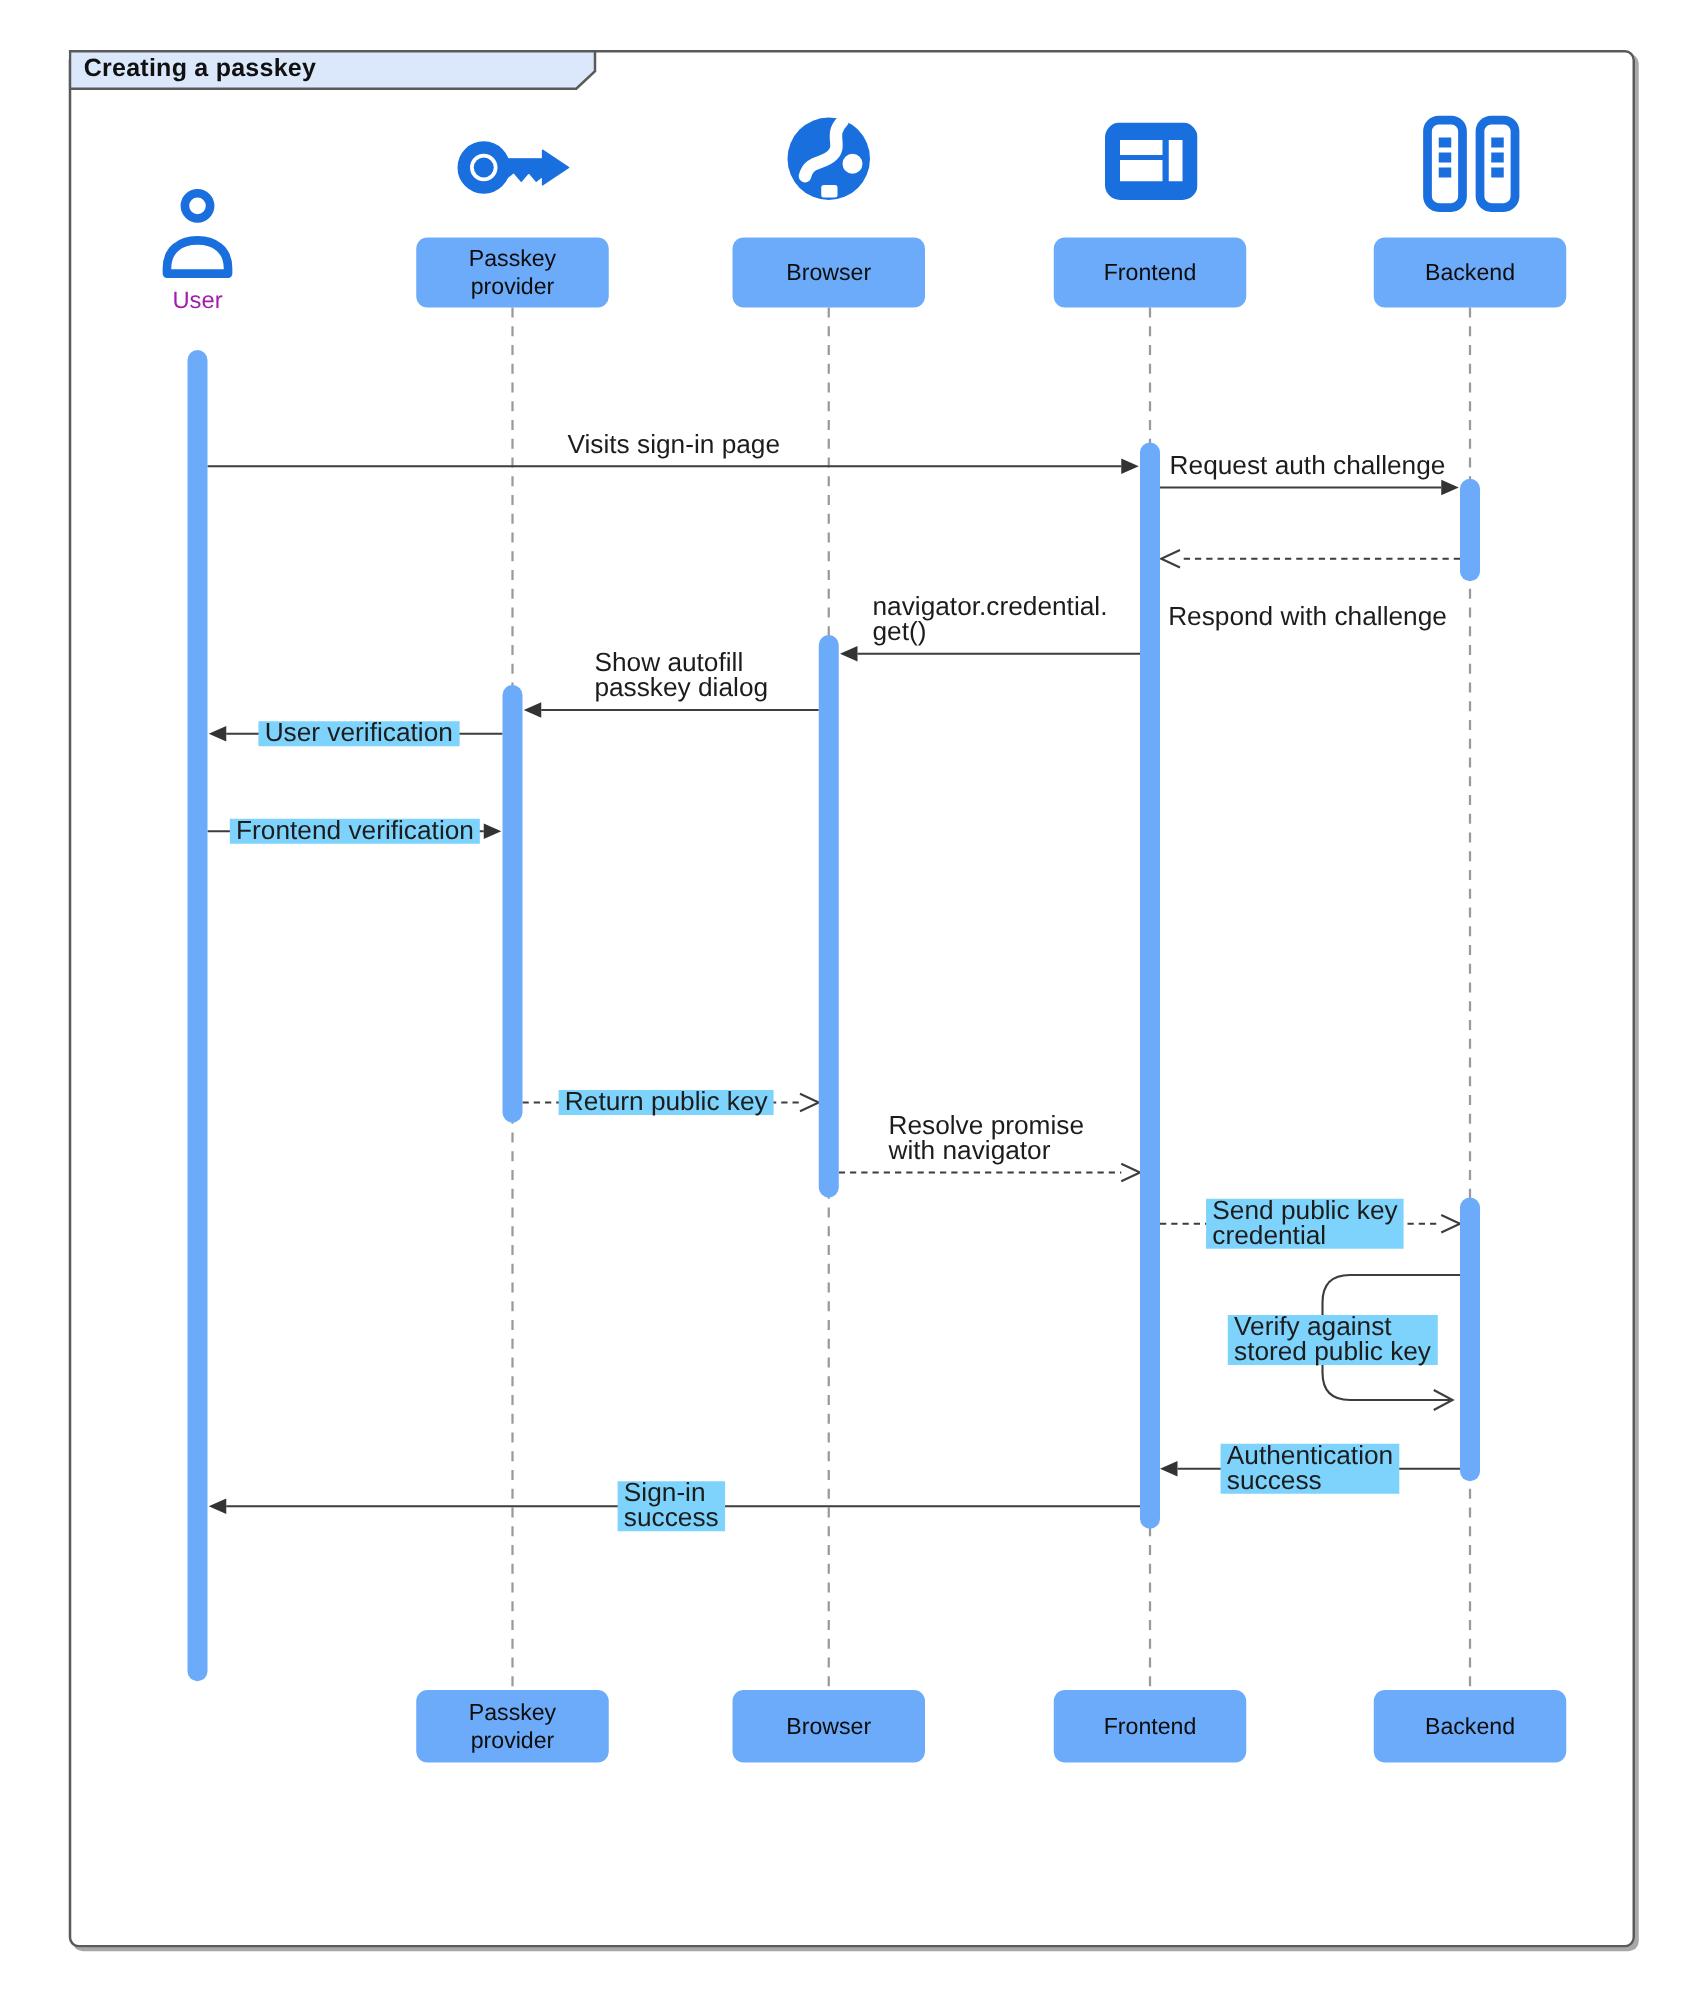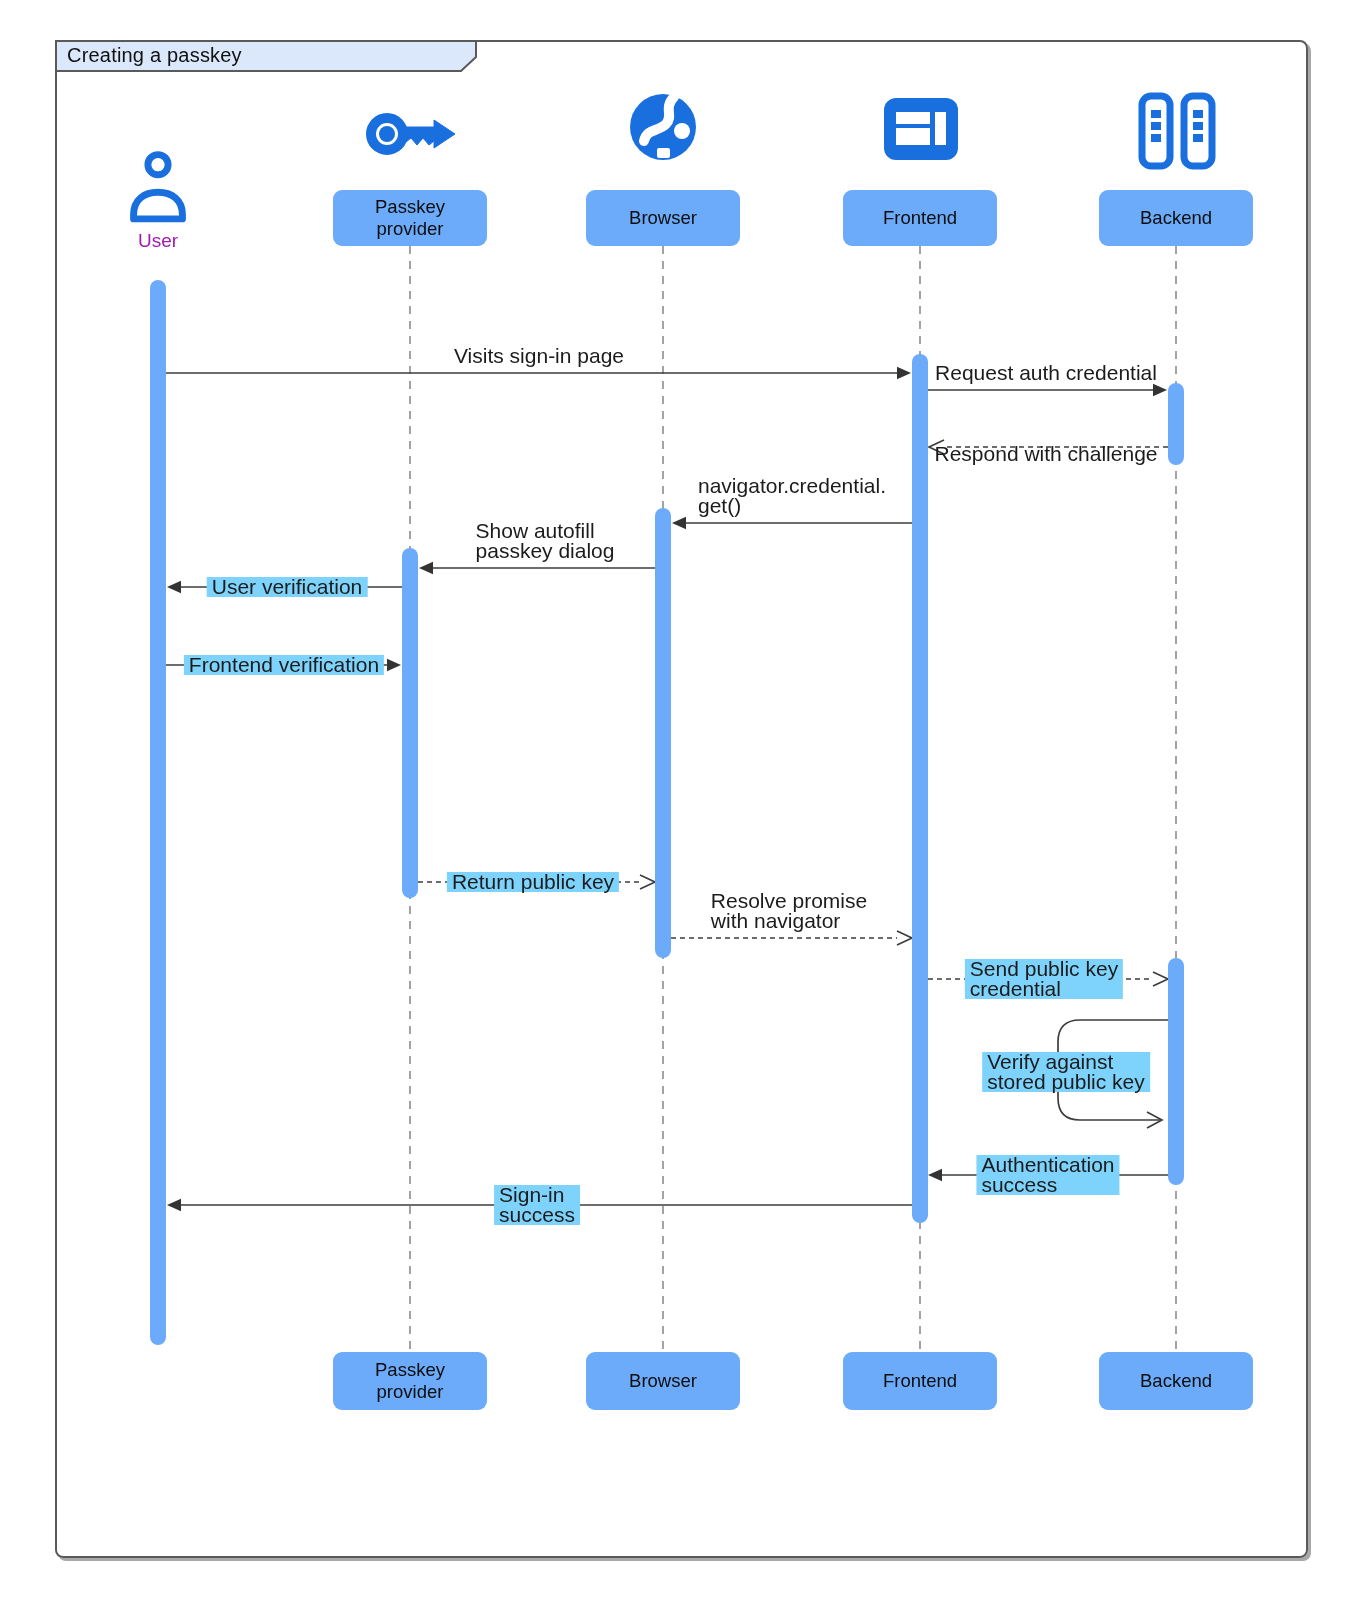--- a/index.html
+++ b/index.html
@@ -7,21 +7,21 @@
     position:relative; width:1349px; height:1600px;
     font-family:"Liberation Sans", sans-serif; background:#fff; overflow:hidden;
   }
   .frame {
     position:absolute; left:55px; top:40px; width:1249px; height:1514px;
     border:2px solid #5a5a5a; border-radius:8px;
     box-shadow:3px 3px 0 #a8a8a8;
   }
   .title-tab-shape { position:absolute; left:55px; top:40px; }
   .title-text {
-    position:absolute; left:67px; top:44px; font-size:20px; font-weight:normal;
+    position:absolute; left:67px; top:44px; font-size:20px; font-weight:bold;
     color:#111; letter-spacing:0.2px;
   }
   .wires { position:absolute; left:0; top:0; z-index:1; }
   .bar {
     position:absolute; width:16px; border-radius:8px; background:#6babfa; z-index:2;
   }
   .abox {
     position:absolute; width:154px; background:#6babfa; border-radius:9px;
     display:flex; align-items:center; justify-content:center; text-align:center;
     font-size:18.5px; color:#0d0d0d; line-height:1.2; white-space:pre-line; z-index:3;
@@ -154,22 +154,22 @@
   <div class="abox top" style="left:843px;">Frontend</div>
   <div class="abox top" style="left:1099px;">Backend</div>
 
   <div class="abox bottom" style="left:333px;">Passkey
 provider</div>
   <div class="abox bottom" style="left:586px;">Browser</div>
   <div class="abox bottom" style="left:843px;">Frontend</div>
   <div class="abox bottom" style="left:1099px;">Backend</div>
 
   <div class="msg above" style="left:539px;  top:366px;">Visits sign-in page</div>
-  <div class="msg above" style="left:1046px; top:383px;">Request auth credential</div>
-  <div class="msg below" style="left:1046px; top:444px;">Respond with challenge</div>
+  <div class="msg above" style="left:1046px; top:383px;">Request auth challenge</div>
+  <div class="msg below" style="left:1046px; top:484px;">Respond with challenge</div>
   <div class="msg above" style="left:792px;  top:516px;">navigator.credential.
 get()</div>
   <div class="msg above" style="left:545px;  top:561px;">Show autofill
 passkey dialog</div>
   <div class="msg mid" style="left:287px;  top:587px;">User verification</div>
   <div class="msg mid" style="left:284px;  top:665px;">Frontend verification</div>
   <div class="msg mid" style="left:533px;  top:882px;">Return public key</div>
   <div class="msg above" style="left:789px;  top:931px;">Resolve promise
 with navigator</div>
   <div class="msg mid" style="left:1044px; top:979px;">Send public key

